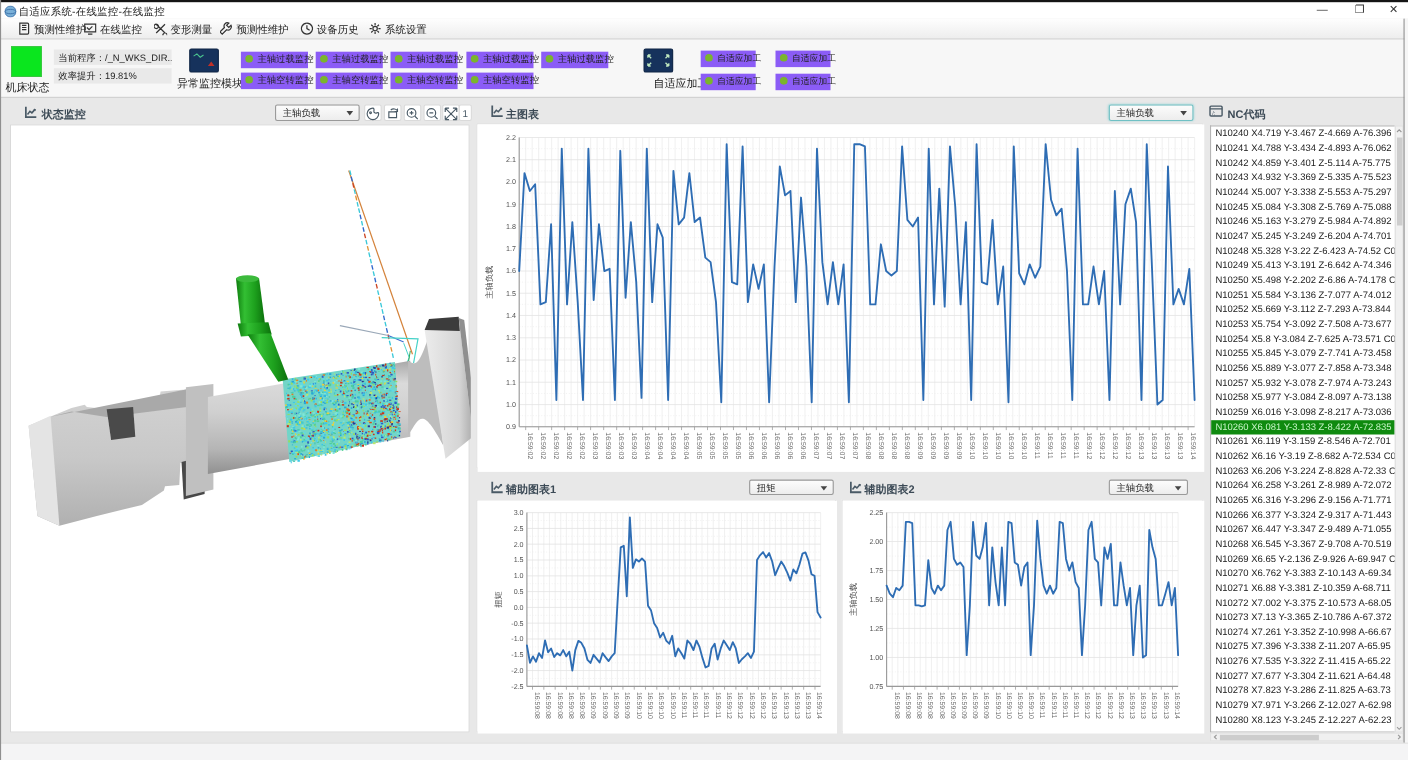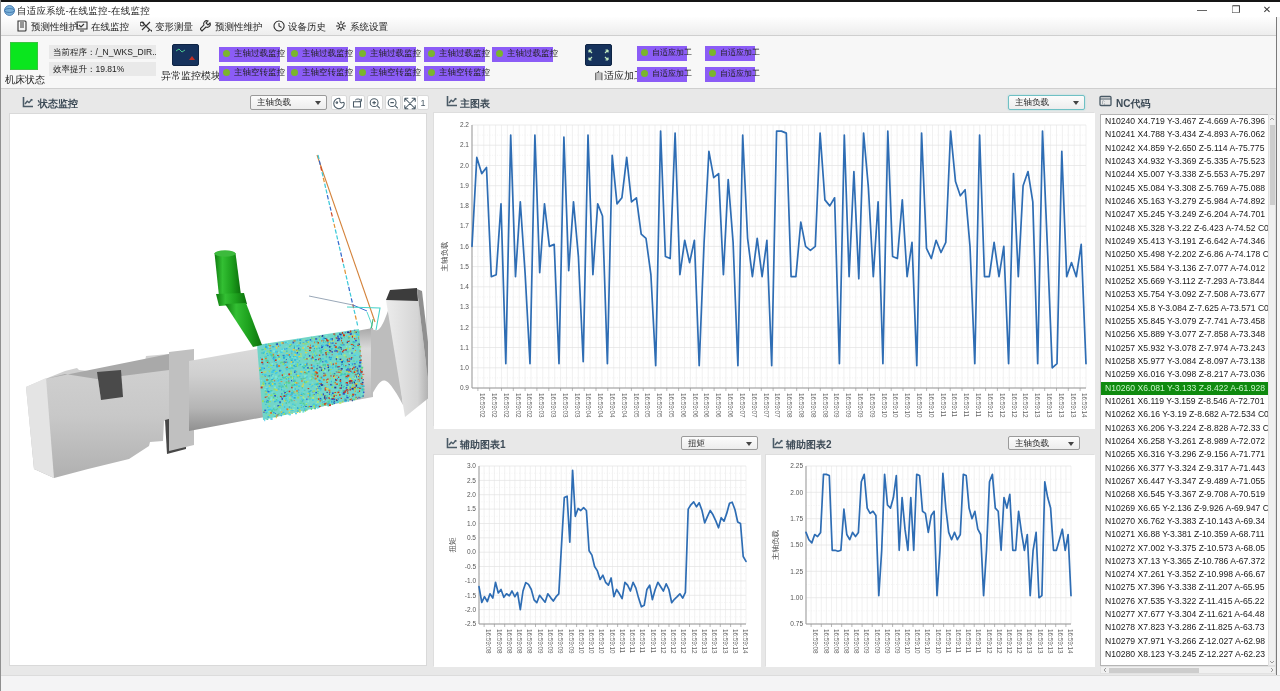--- a/index.html
+++ b/index.html
@@ -2370,39 +2370,39 @@
     </svg></div>
 <svg class="hdr-ico" style="position:absolute;left:1099px;top:95px" width="13" height="12" viewBox="0 0 13 12">
     <rect x="1" y="1.5" width="11" height="9" rx="1" stroke="#4a5a66" stroke-width="1.3" fill="none"></rect>
     <line x1="1" y1="4" x2="12" y2="4" stroke="#4a5a66" stroke-width="1"></line>
     <text x="3" y="9.4" font-size="5" fill="#4a5a66" font-family="Liberation Sans">/;</text>
   </svg>
 <div class="phead" style="left:1116px;top:97px">NC代码</div>
 <div id="nclist" class="abs">
     <div>N10240 X4.719 Y-3.467 Z-4.669 A-76.396</div>
 <div>N10241 X4.788 Y-3.434 Z-4.893 A-76.062</div>
-<div>N10242 X4.859 Y-2.650 Z-5.114 A-75.775</div>
+<div>N10242 X4.859 Y-3.401 Z-5.114 A-75.775</div>
 <div>N10243 X4.932 Y-3.369 Z-5.335 A-75.523</div>
 <div>N10244 X5.007 Y-3.338 Z-5.553 A-75.297</div>
 <div>N10245 X5.084 Y-3.308 Z-5.769 A-75.088</div>
 <div>N10246 X5.163 Y-3.279 Z-5.984 A-74.892</div>
 <div>N10247 X5.245 Y-3.249 Z-6.204 A-74.701</div>
 <div>N10248 X5.328 Y-3.22 Z-6.423 A-74.52 C0</div>
 <div>N10249 X5.413 Y-3.191 Z-6.642 A-74.346</div>
 <div>N10250 X5.498 Y-2.202 Z-6.86 A-74.178 C</div>
 <div>N10251 X5.584 Y-3.136 Z-7.077 A-74.012</div>
 <div>N10252 X5.669 Y-3.112 Z-7.293 A-73.844</div>
 <div>N10253 X5.754 Y-3.092 Z-7.508 A-73.677</div>
 <div>N10254 X5.8 Y-3.084 Z-7.625 A-73.571 C0</div>
 <div>N10255 X5.845 Y-3.079 Z-7.741 A-73.458</div>
 <div>N10256 X5.889 Y-3.077 Z-7.858 A-73.348</div>
 <div>N10257 X5.932 Y-3.078 Z-7.974 A-73.243</div>
 <div>N10258 X5.977 Y-3.084 Z-8.097 A-73.138</div>
 <div>N10259 X6.016 Y-3.098 Z-8.217 A-73.036</div>
-<div class="hl">N10260 X6.081 Y-3.133 Z-8.422 A-61.928</div>
+<div class="hl">N10260 X6.081 Y-3.133 Z-8.422 A-72.835</div>
 <div>N10261 X6.119 Y-3.159 Z-8.546 A-72.701</div>
 <div>N10262 X6.16 Y-3.19 Z-8.682 A-72.534 C0</div>
 <div>N10263 X6.206 Y-3.224 Z-8.828 A-72.33 C</div>
 <div>N10264 X6.258 Y-3.261 Z-8.989 A-72.072</div>
 <div>N10265 X6.316 Y-3.296 Z-9.156 A-71.771</div>
 <div>N10266 X6.377 Y-3.324 Z-9.317 A-71.443</div>
 <div>N10267 X6.447 Y-3.347 Z-9.489 A-71.055</div>
 <div>N10268 X6.545 Y-3.367 Z-9.708 A-70.519</div>
 <div>N10269 X6.65 Y-2.136 Z-9.926 A-69.947 C</div>
 <div>N10270 X6.762 Y-3.383 Z-10.143 A-69.34</div>

